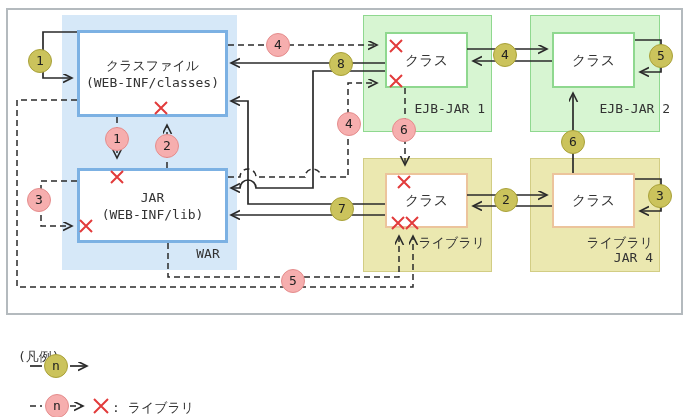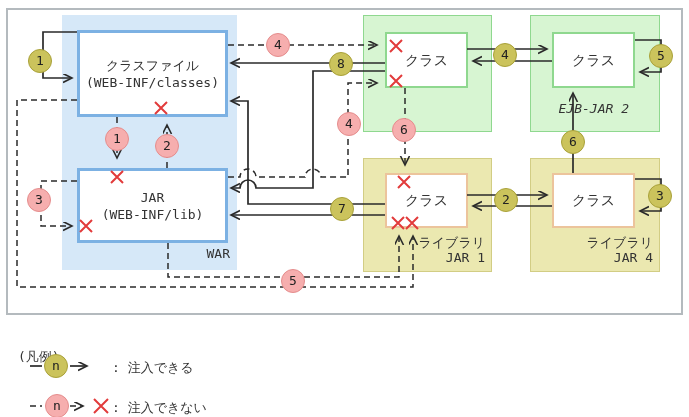--- a/index.html
+++ b/index.html
@@ -22,23 +22,23 @@
   #lib2-area{left:530px;top:158px;width:128px;height:112px;background:var(--lib-fill);border:1px solid var(--lib-border);}
   .cbox{position:absolute;background:#fff;box-sizing:border-box;display:flex;flex-direction:column;
         align-items:center;justify-content:center;text-align:center;font-size:13px;line-height:17px;}
   #classfile-box{left:77px;top:30px;width:151px;height:87px;border:3px solid var(--war-box-border);}
   #jar-box{left:77px;top:168px;width:151px;height:75px;border:3px solid var(--war-box-border);}
   #ejb1-class{left:385px;top:32px;width:83px;height:56px;border:2px solid var(--ejb-border);font-size:14px;}
   #ejb2-class{left:552px;top:32px;width:83px;height:56px;border:2px solid var(--ejb-border);font-size:14px;}
   #lib1-class{left:385px;top:173px;width:83px;height:55px;border:2px solid var(--lib-box-border);font-size:14px;}
   #lib2-class{left:552px;top:173px;width:83px;height:55px;border:2px solid var(--lib-box-border);font-size:14px;}
   .rlabel{position:absolute;font-size:13px;line-height:15px;text-align:right;}
-  #war-label{left:186px;top:246px;width:44px;text-align:right;}
+  #war-label{left:186px;top:246px;width:44px;text-align:center;}
   #ejb1-label{left:368px;top:101px;width:117px;}
-  #ejb2-label{left:513px;top:101px;width:116px;font-style:italic;}
+  #ejb2-label{left:554px;top:101px;width:116px;}
   #lib1-label{left:368px;top:235px;width:117px;}
   #lib2-label{left:535px;top:235px;width:118px;}
   #app-label{left:420px;top:290px;width:256px;text-align:right;font-size:14px;letter-spacing:2px;}
   svg.overlay{position:absolute;left:0;top:0;z-index:5;}
   .ln{fill:none;stroke:var(--line);stroke-width:1.7px;}
   .dash{stroke-dasharray:6 4;stroke-width:1.5px;}
   .ah{fill:none;stroke:var(--line);stroke-width:1.6px;}
   .xm{fill:none;stroke:var(--red-x);stroke-width:2px;}
   .badge{position:absolute;z-index:6;width:24px;height:24px;border-radius:50%;box-sizing:border-box;
          font-size:13px;line-height:22px;text-align:center;color:#222;}
@@ -74,24 +74,24 @@
     <span>クラス</span>
   </div>
   <div id="lib1-class" class="cbox">
     <span>クラス</span>
   </div>
   <div id="lib2-class" class="cbox">
     <span>クラス</span>
   </div>
 
   <div id="war-label" class="rlabel">WAR</div>
+  <div id="ejb1-label" class="rlabel">EJB-JAR 1</div>
   <div id="ejb2-label" class="rlabel">EJB-JAR 2</div>
   <div id="lib1-label" class="rlabel">
     <div>ライブラリ</div>
-    <div>JAR 1</div>
   </div>
   <div id="lib2-label" class="rlabel">
     <div>ライブラリ</div>
     <div>JAR 4</div>
   </div>
 
   <svg class="overlay" width="689" height="417">
     <defs>
       <marker id="ah" markerUnits="userSpaceOnUse" markerWidth="12" markerHeight="12" refX="8" refY="4.5" orient="auto">
         <path class="ah" d="M0,0 L9,4.5 L0,9"></path>
@@ -147,17 +147,16 @@
   <div class="badge cannot" style="left:266px;top:33px">4</div>
   <div class="badge cannot" style="left:105px;top:127px">1</div>
   <div class="badge cannot" style="left:155px;top:134px">2</div>
   <div class="badge cannot" style="left:27px;top:188px">3</div>
   <div class="badge cannot" style="left:337px;top:112px">4</div>
   <div class="badge cannot" style="left:392px;top:118px">6</div>
   <div class="badge cannot" style="left:281px;top:269px">5</div>
 
   <div class="legend-text" style="left:18px;top:348px">(凡例)</div>
   <div class="badge can" style="left:44px;top:354px">n</div>
-  <div class="legend-text" style="left:112px;top:359px">: 注入できる</div>
   <div class="badge cannot" style="left:45px;top:394px">n</div>
-  <div class="legend-text" style="left:112px;top:399px">: 注入できない</div>
+  <div class="legend-text" style="left:112px;top:399px">: ライブラリ</div>
 
 </div>
 
 </body></html>

